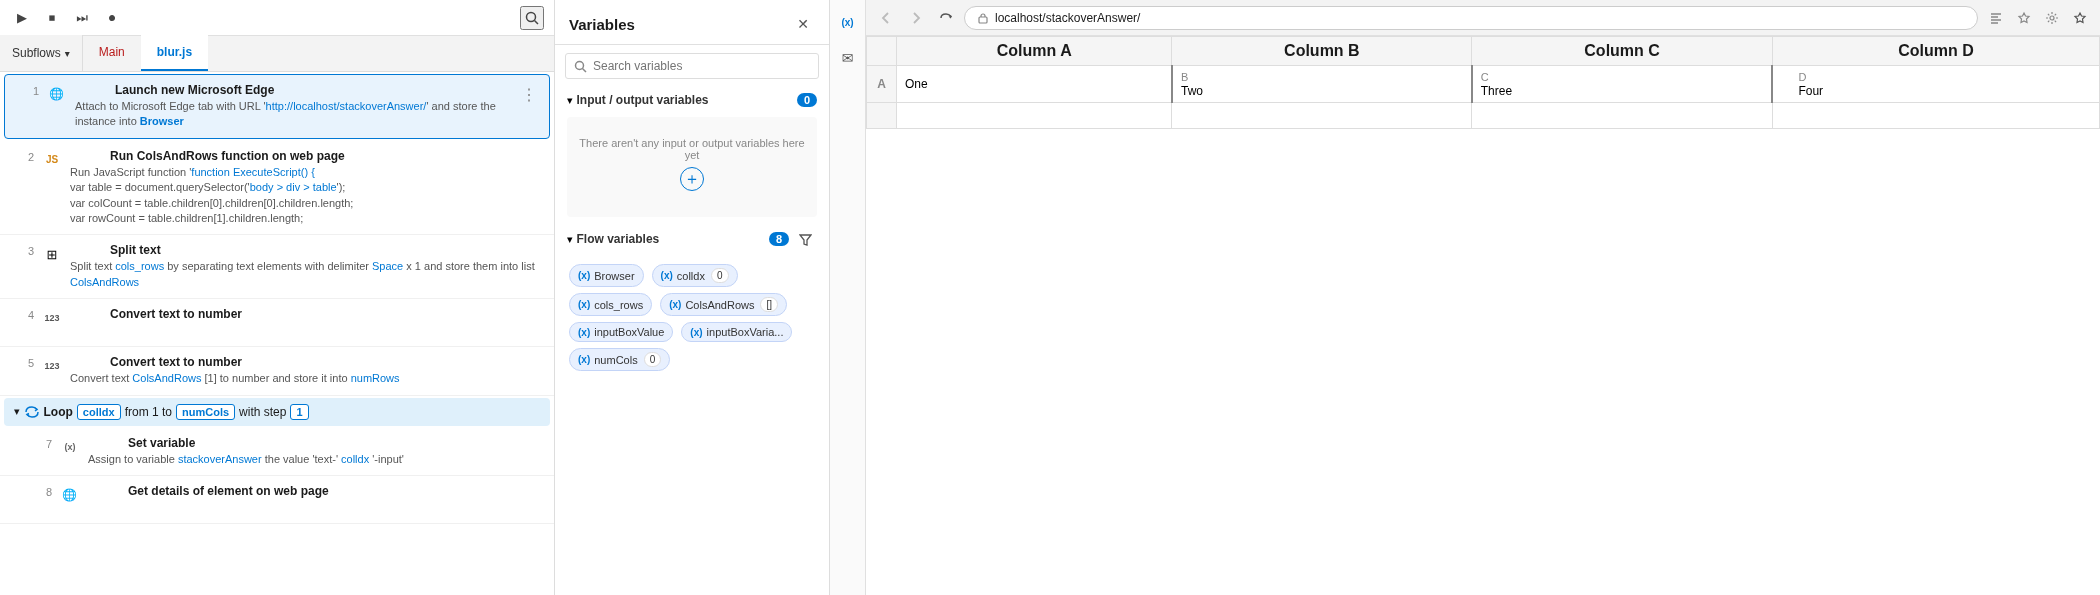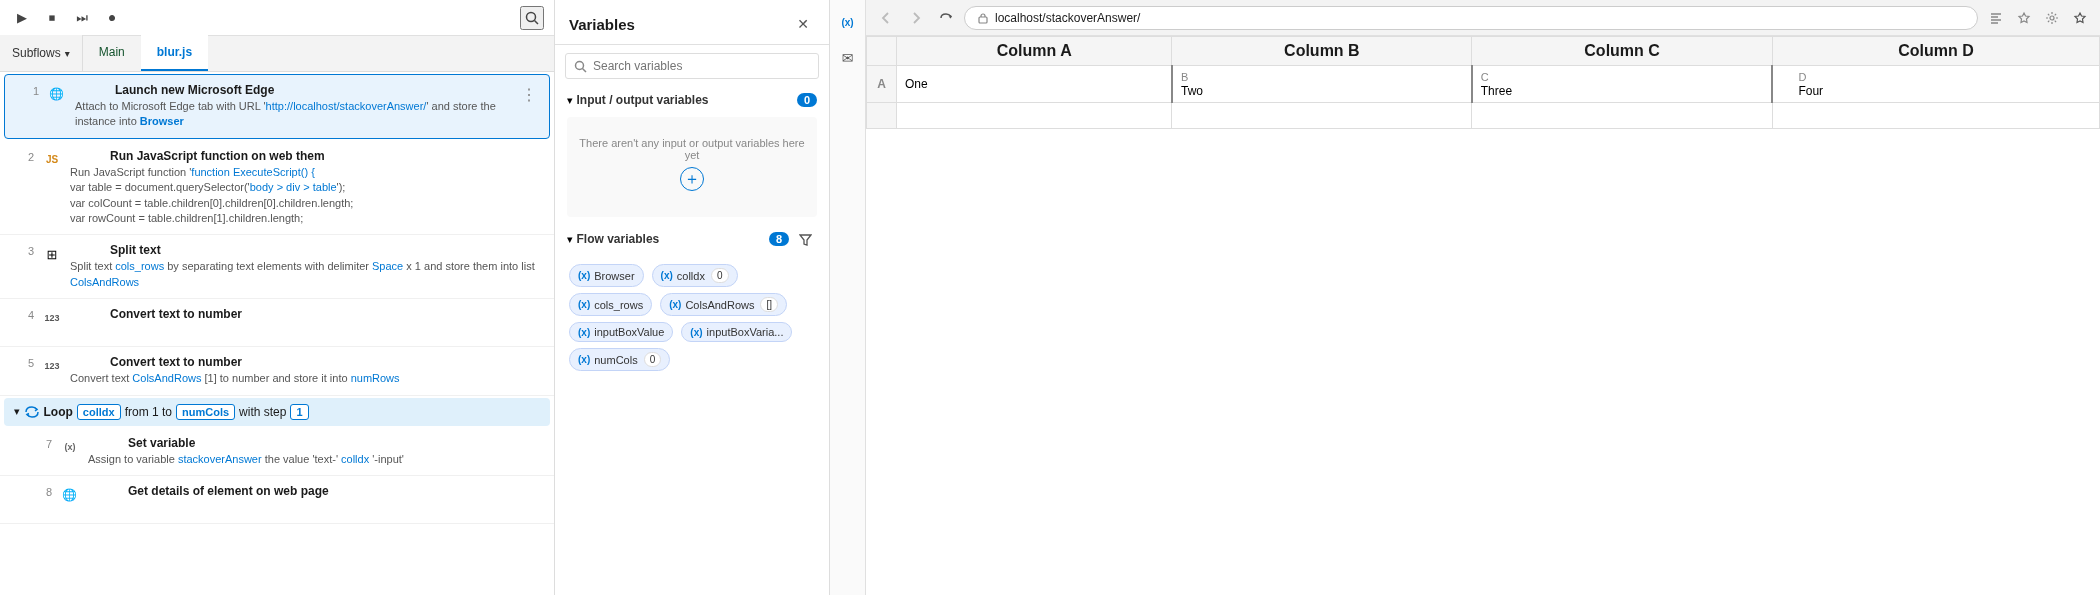--- a/index.html
+++ b/index.html
@@ -79,21 +79,21 @@
       border-right: 1px solid #ddd;
     }
 
     .tab {
       padding: 0 16px;
       height: 36px;
       display: flex;
       align-items: center;
       cursor: pointer;
       font-size: 12px;
-      color: #14532d;
+      color: #b91c1c;
       border: none;
       background: transparent;
       border-bottom: 2px solid transparent;
     }
     .tab.active {
       background: #fff;
       border-bottom: 2px solid #0078d4;
       color: #0078d4;
       font-weight: 600;
     }
@@ -545,21 +545,21 @@
           <span style="color:#0078d4;font-weight:600;">Browser</span>
         </div>
       </div>
       <div class="step-more">⋮</div>
     </div>
 
     <div class="flow-step">
       <span class="step-num">2</span>
       <span class="step-icon" style="font-size:10px;font-weight:700;color:#d4891a;">JS</span>
       <div class="step-body">
-        <div class="step-title">Run JavaScript function on web them</div>
+        <div class="step-title">Run ColsAndRows function on web page</div>
         <div class="step-desc">
           Run JavaScript function '<span style="color:#0078d4;">function ExecuteScript() {</span><br>
           var table = document.querySelector('<span style="color:#0078d4;">body &gt; div &gt; table</span>');<br>
           var colCount = table.children[0].children[0].children.length;<br>
           var rowCount = table.children[1].children.length;
         </div>
       </div>
     </div>
 
     <div class="flow-step">

